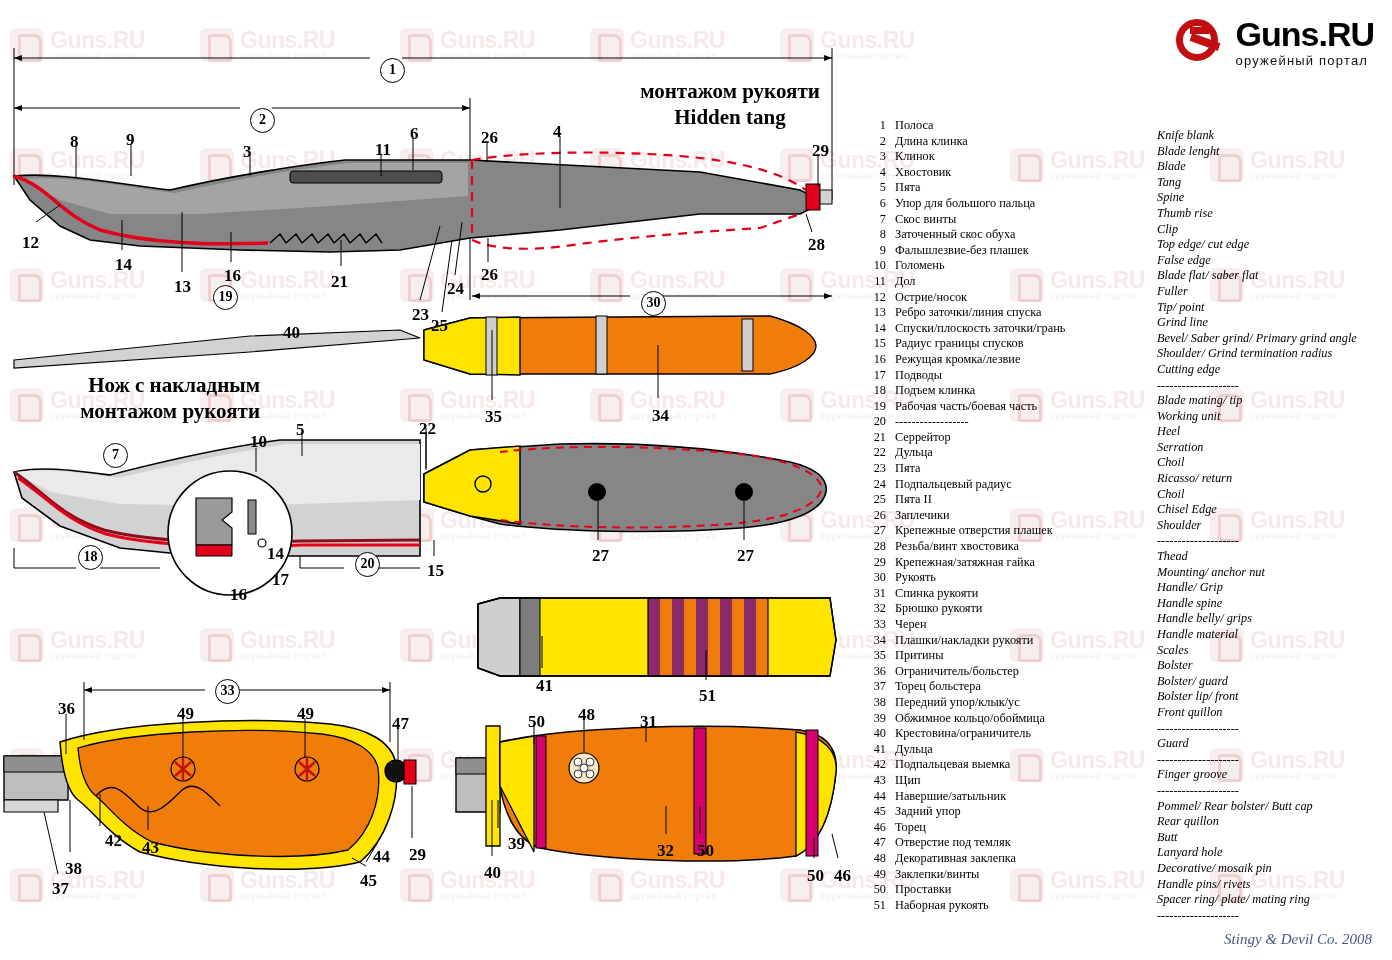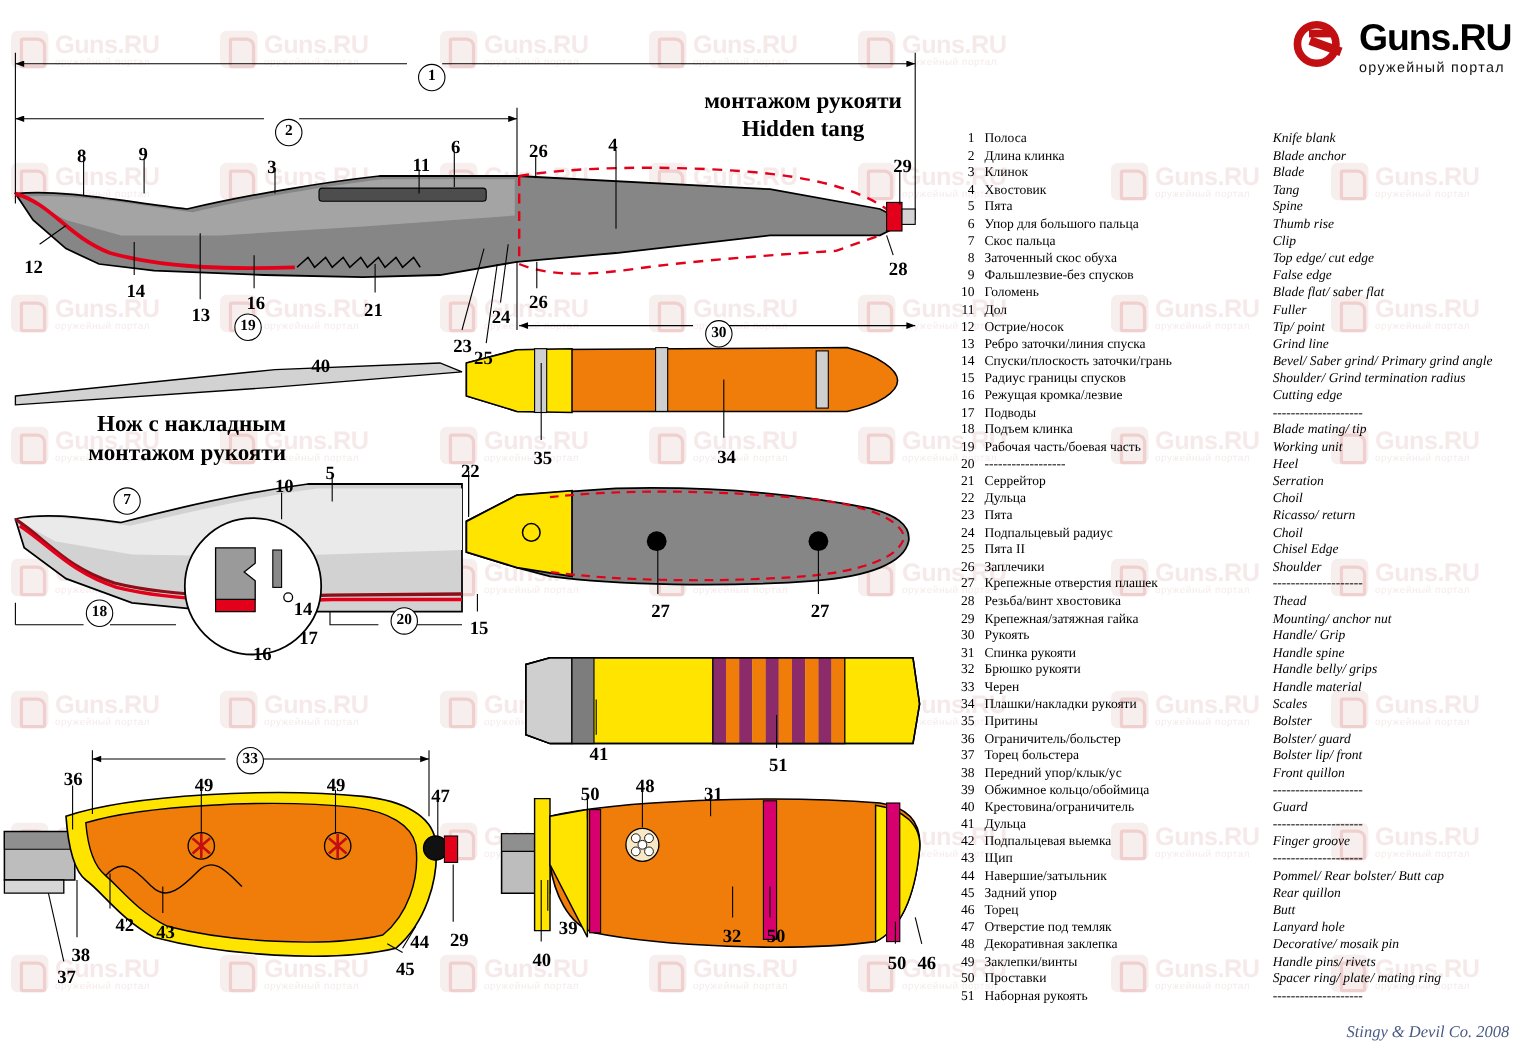--- a/index.html
+++ b/index.html
@@ -31,21 +31,21 @@
   #brand .blogo .bar{position:absolute;left:20px;top:24px;width:30px;height:8px;background:#c20f12;transform:rotate(20deg);}
   #brand .blogo .bar2{position:absolute;left:20px;top:13px;width:22px;height:7px;background:#c20f12;}
   #brand .btxt .bt1{font-family:"Liberation Sans",sans-serif;font-weight:bold;font-size:34px;line-height:34px;letter-spacing:-1px;}
   #brand .btxt .bt2{font-family:"Liberation Sans",sans-serif;font-size:13px;letter-spacing:1.2px;color:#111;margin-top:2px;}
 
   
   #legend{position:absolute;left:862px;top:118px;width:516px;z-index:4;font-size:12.3px;}
   #legend .row{display:flex;line-height:15.6px;height:15.6px;white-space:nowrap;}
   #legend .num{width:24px;text-align:right;padding-right:9px;flex:none;font-family:"Liberation Serif",serif;}
   #legend .ru{width:262px;flex:none;font-family:"Liberation Serif",serif;}
-  #legend .en{flex:1;font-style:italic;font-family:"Liberation Serif",serif;}
+  #legend .en{flex:1;font-style:italic;font-family:"Liberation Serif",serif;margin-top:10px;}
 
   
   .lab{position:absolute;font-weight:bold;font-size:17px;font-family:"Liberation Serif",serif;z-index:6;}
   .circ{position:absolute;width:23px;height:23px;border:1.6px solid #000;border-radius:50%;
         font-size:14px;font-weight:bold;text-align:center;line-height:21px;background:#fff;z-index:6;
         font-family:"Liberation Serif",serif;}
   .title{position:absolute;font-size:21px;font-weight:bold;text-align:center;line-height:26px;z-index:6;}
   #credit{position:absolute;right:20px;bottom:12px;font-style:italic;font-size:15px;color:#4a5a86;z-index:6;}
   svg{position:absolute;left:0;top:0;z-index:3;overflow:visible;}
 </style>
@@ -746,21 +746,21 @@
 
 <div id="legend">
     <div class="row">
       <div class="num">1</div>
       <div class="ru">Полоса</div>
       <div class="en">Knife blank</div>
     </div>
     <div class="row">
       <div class="num">2</div>
       <div class="ru">Длина клинка</div>
-      <div class="en">Blade anchor</div>
+      <div class="en">Blade lenght</div>
     </div>
     <div class="row">
       <div class="num">3</div>
       <div class="ru">Клинок</div>
       <div class="en">Blade</div>
     </div>
     <div class="row">
       <div class="num">4</div>
       <div class="ru">Хвостовик</div>
       <div class="en">Tang</div>
@@ -770,31 +770,31 @@
       <div class="ru">Пята</div>
       <div class="en">Spine</div>
     </div>
     <div class="row">
       <div class="num">6</div>
       <div class="ru">Упор для большого пальца</div>
       <div class="en">Thumb rise</div>
     </div>
     <div class="row">
       <div class="num">7</div>
-      <div class="ru">Скос пальца</div>
+      <div class="ru">Скос винты</div>
       <div class="en">Clip</div>
     </div>
     <div class="row">
       <div class="num">8</div>
       <div class="ru">Заточенный скос обуха</div>
       <div class="en">Top edge/ cut edge</div>
     </div>
     <div class="row">
       <div class="num">9</div>
-      <div class="ru">Фальшлезвие-без спусков</div>
+      <div class="ru">Фальшлезвие-без плашек</div>
       <div class="en">False edge</div>
     </div>
     <div class="row">
       <div class="num">10</div>
       <div class="ru">Голомень</div>
       <div class="en">Blade flat/ saber flat</div>
     </div>
     <div class="row">
       <div class="num">11</div>
       <div class="ru">Дол</div>

